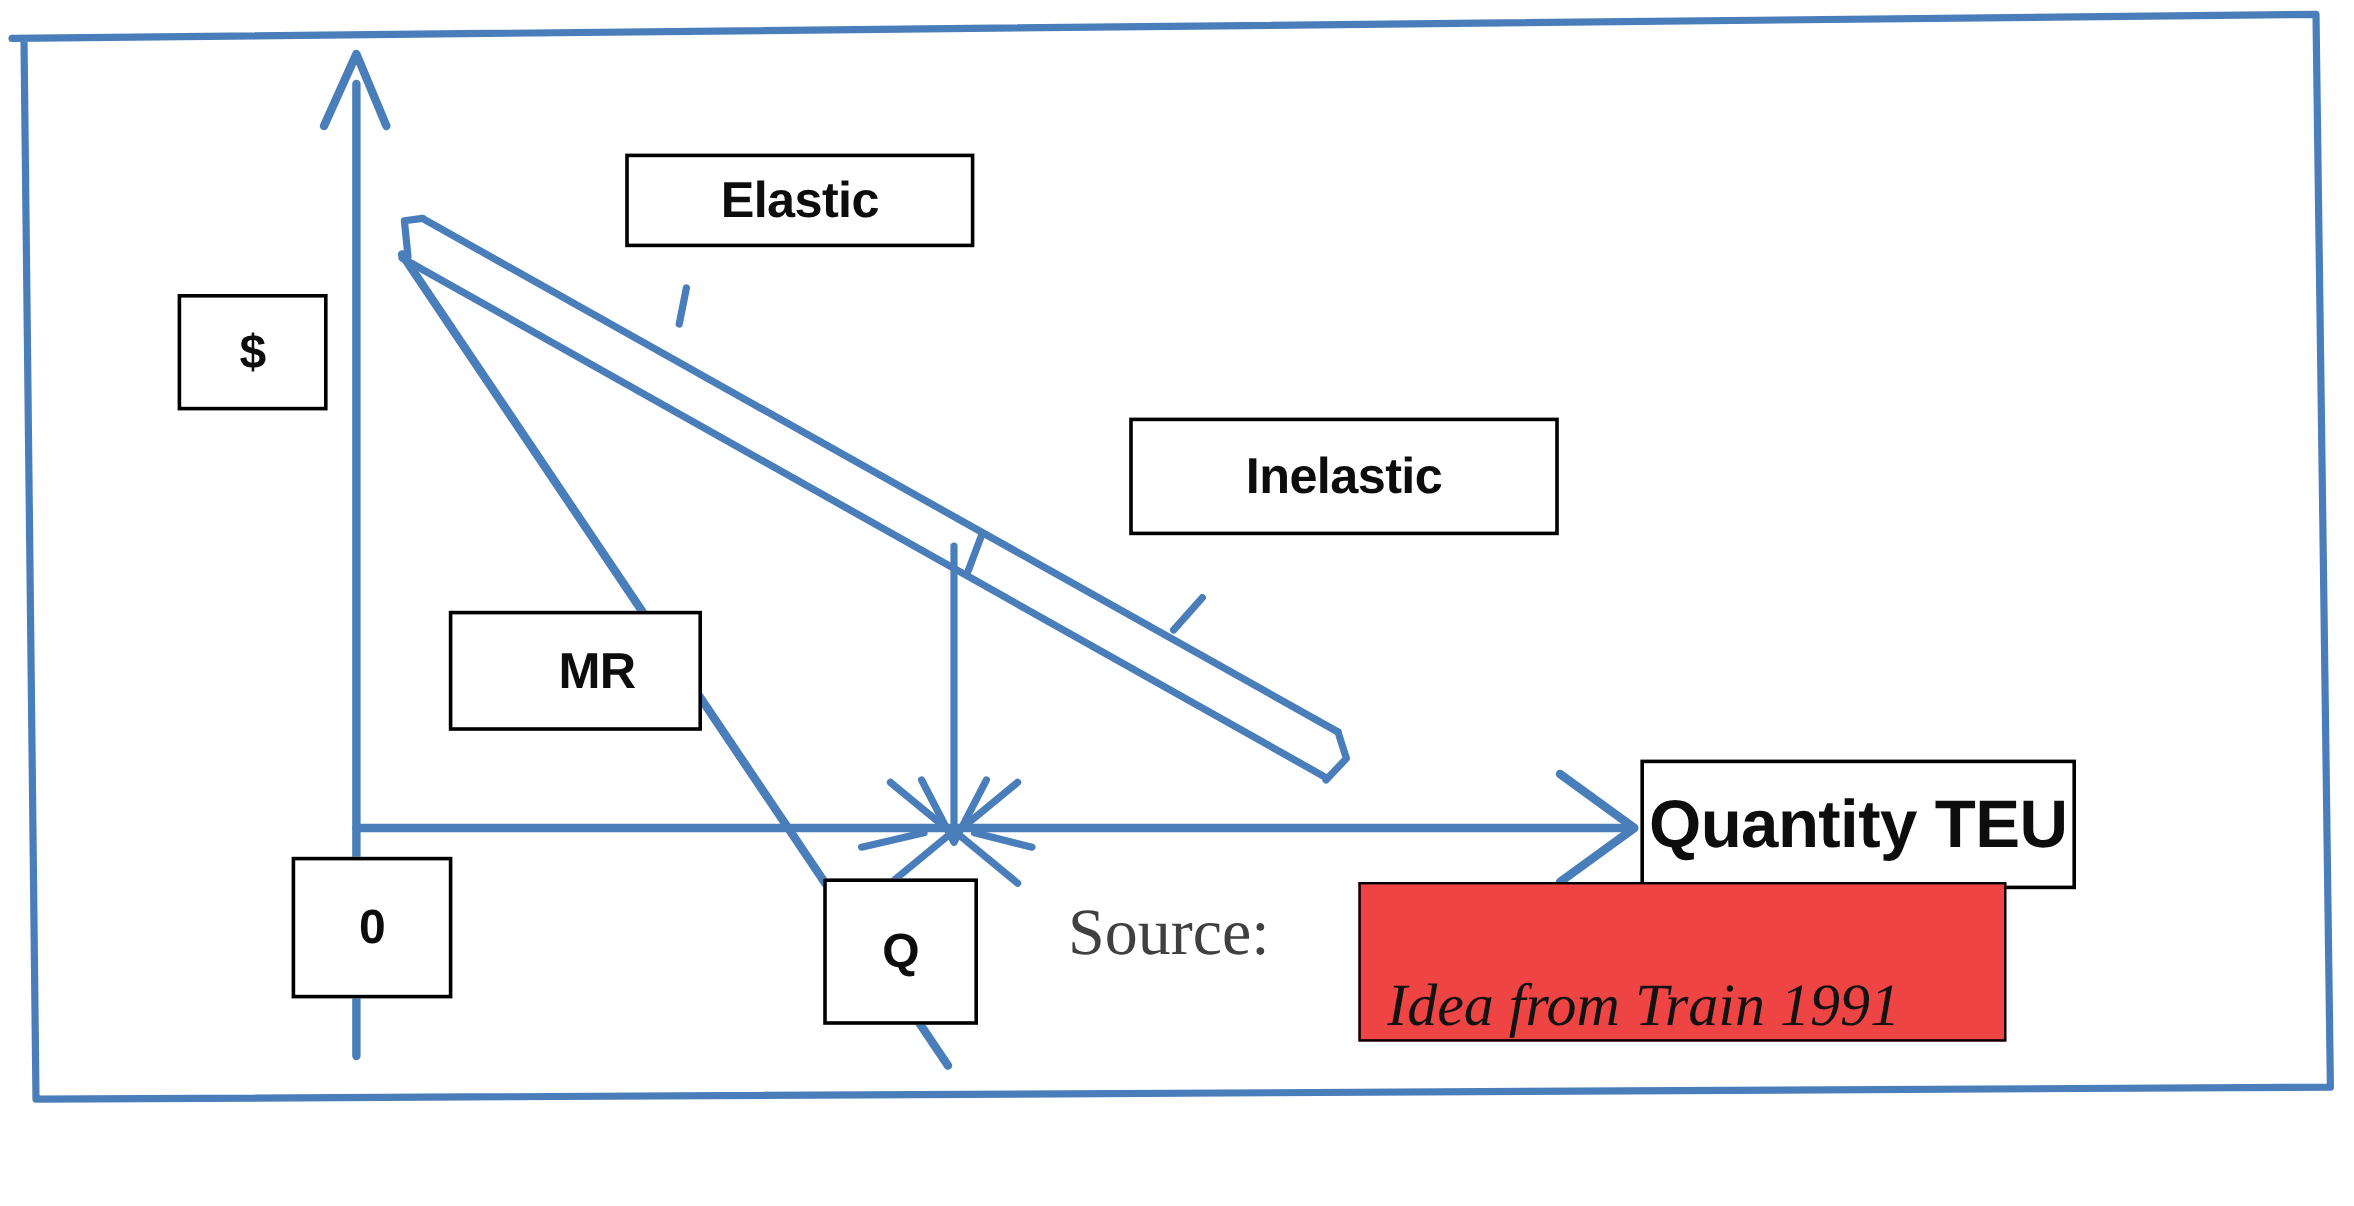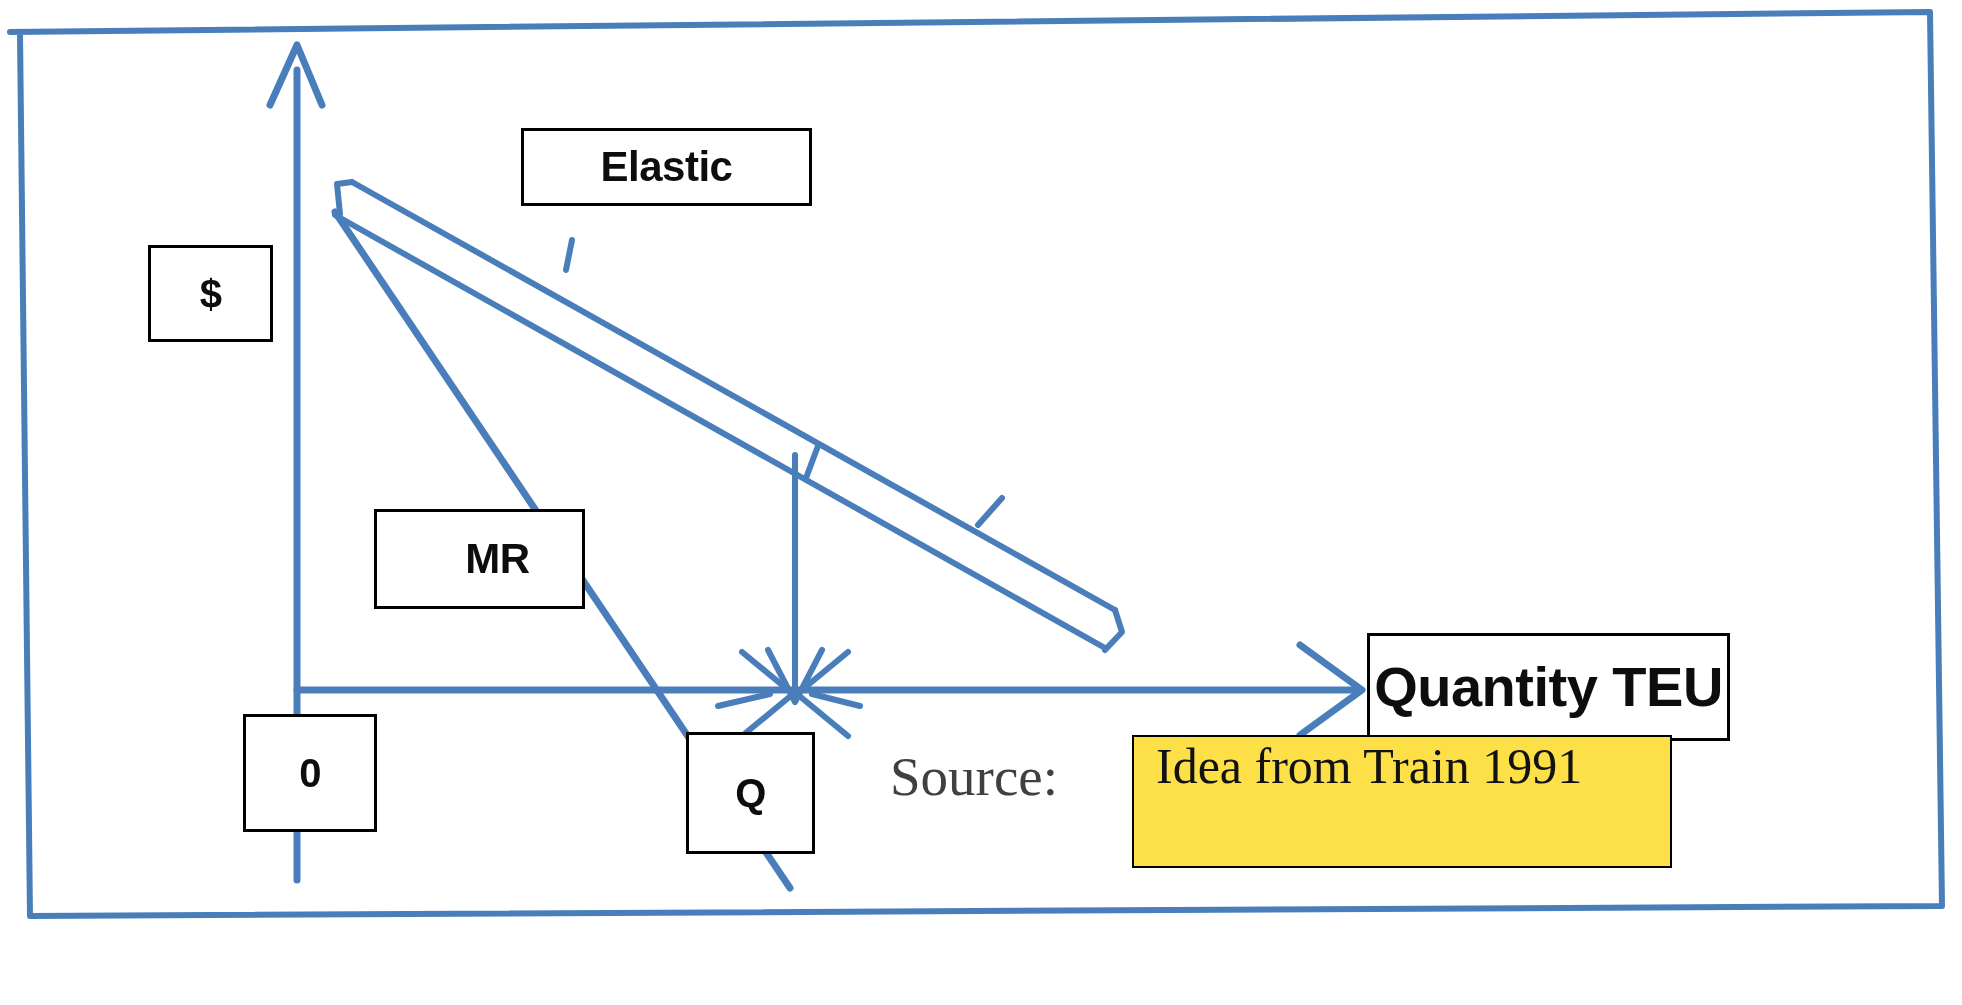--- a/index.html
+++ b/index.html
@@ -38,27 +38,28 @@
   .serif-note {
     position: absolute;
     font-family: "Liberation Serif", serif;
     font-weight: normal;
     color: #404040;
     white-space: nowrap;
   }
   .note-box {
     position: absolute;
     box-sizing: border-box;
-    background: #fde047;
+    background: #ef4444;
     border: 2px solid #000000;
     display: flex;
-    align-items: flex-start;
+    align-items: flex-end;
     font-family: "Liberation Serif", serif;
     color: #121212;
     white-space: nowrap;
+    font-style: italic;
   }
 </style>
 </head>
 <body>
 
 <div id="stage">
 
   <svg id="vector-layer" viewBox="0 0 1962 1005">
 
     <g>
@@ -113,20 +114,23 @@
   </svg>
 
   <div class="label-box" style="left:148px; top:245px; width:125px; height:97px; font-size:40px;">
     <span>$</span>
   </div>
 
   <div class="label-box" style="left:521px; top:128px; width:291px; height:78px; font-size:42px;">
     <span>Elastic</span>
   </div>
 
+  <div class="label-box" style="left:941px; top:348px; width:358px; height:98px; font-size:42px;">
+    <span>Inelastic</span>
+  </div>
 
   <div class="label-box" style="left:374px; top:509px; width:211px; height:100px; font-size:42px;padding-left:36px;">
     <span>MR</span>
   </div>
 
 
   <div class="label-box" style="left:243px; top:714px; width:134px; height:118px; font-size:40px;">
     <span>0</span>
   </div>
 

